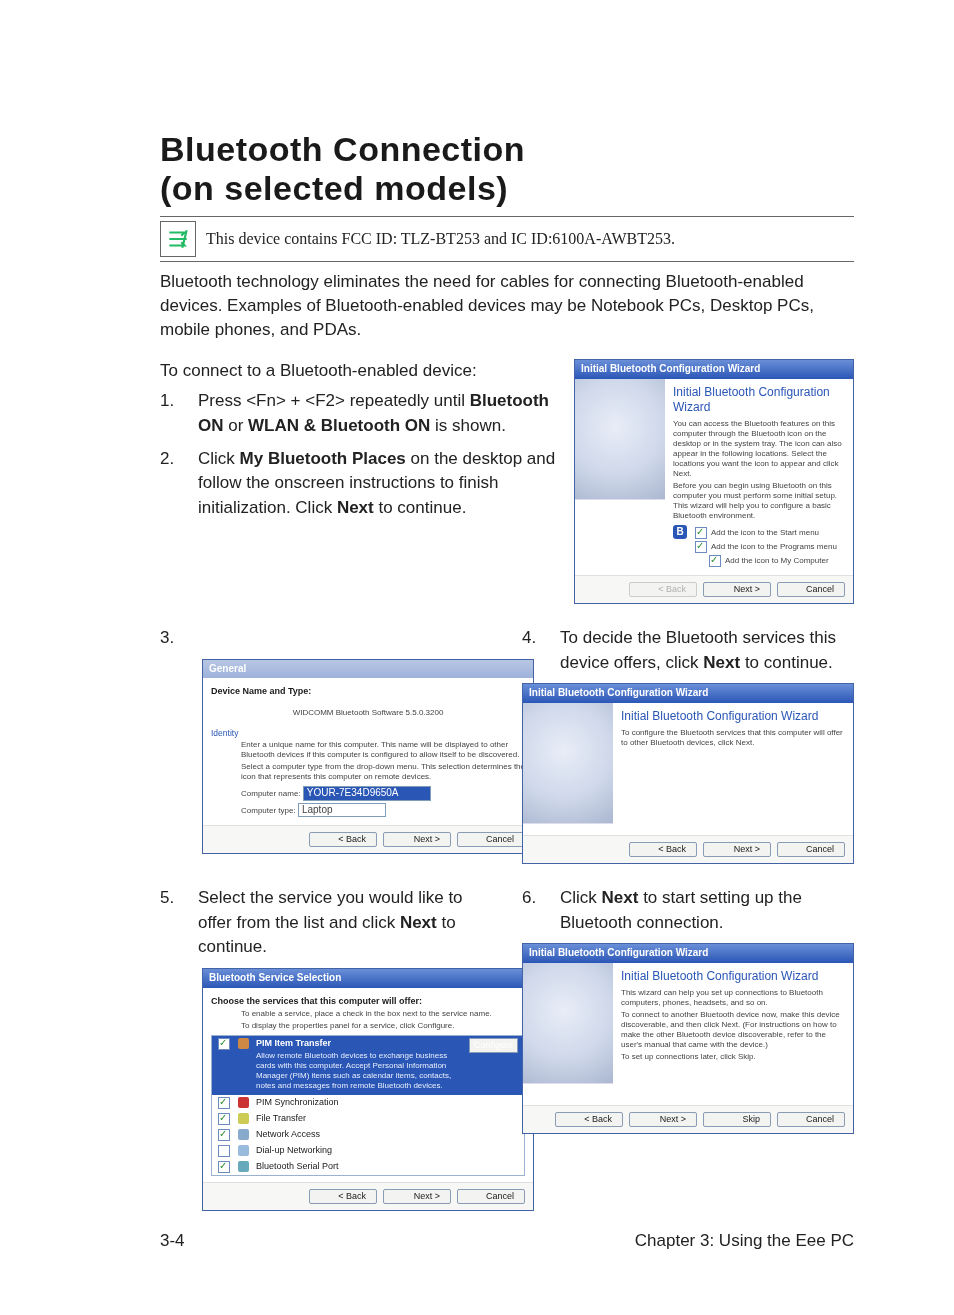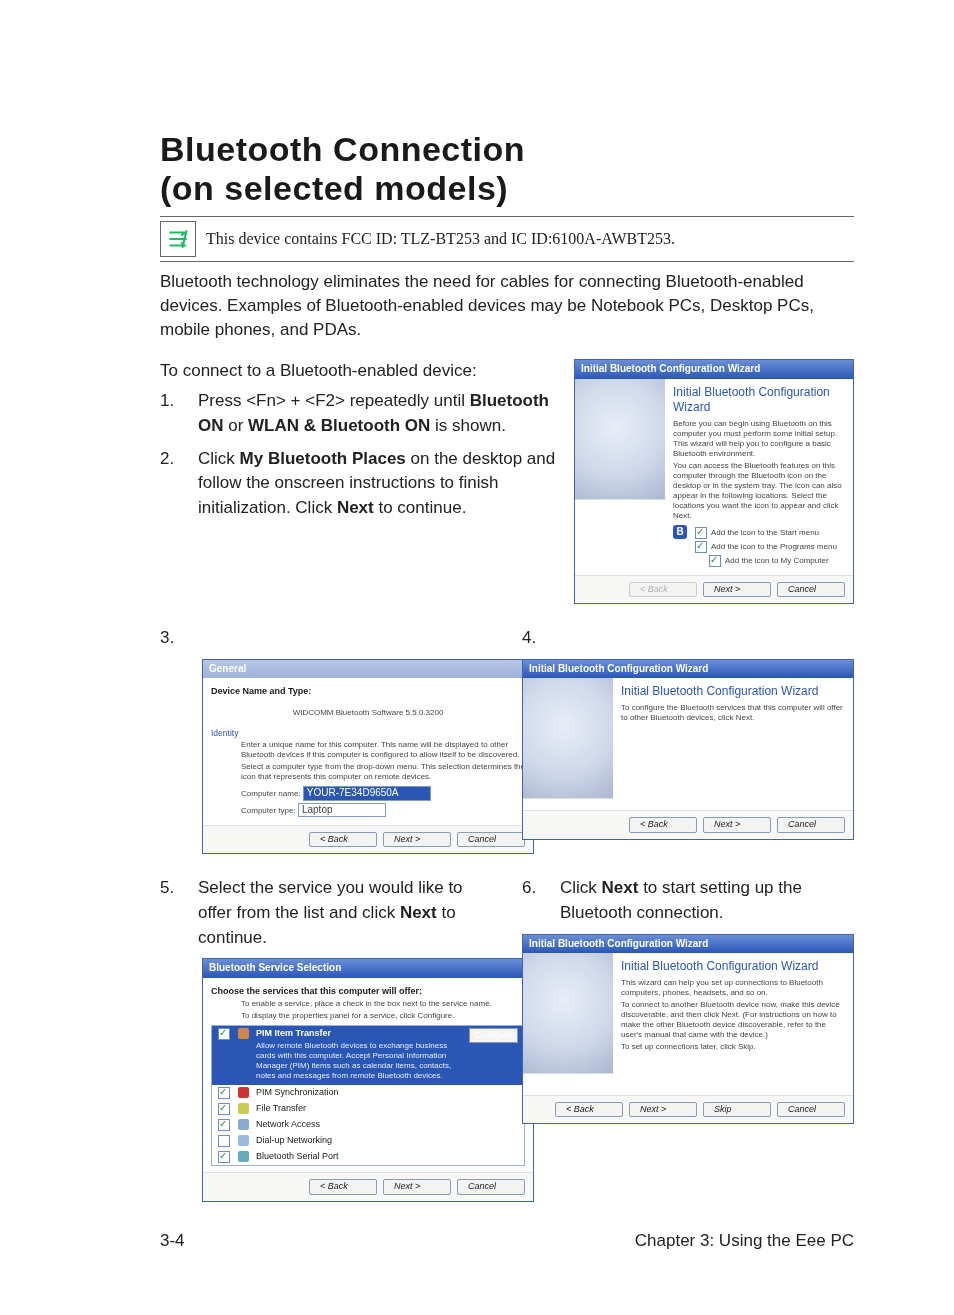--- a/index.html
+++ b/index.html
@@ -135,22 +135,21 @@
     border-top: 1px solid #e0e0e0;
     background: #f7f7f5;
   }
   .shot .btn {
     border: 1px solid #8a9bb5;
     background: #f3f3f2;
     padding: 1px 10px;
     font-size: 9px;
     border-radius: 2px;
     min-width: 46px;
-    text-align: left;
-    font-style: italic;
+    text-align: right;
   }
   .shot .btn.disabled {
     color: #b0b0b0;
     border-color: #ccc;
   }
   .shot .cb {
     display: inline-block;
     width: 10px;
     height: 10px;
     border: 1px solid #6c8cc0;
@@ -291,22 +290,22 @@
     </div>
 
     <div class="imgcol">
 
       <div class="shot">
         <div class="titlebar">Initial Bluetooth Configuration Wizard</div>
         <div class="split">
           <div class="globe"></div>
           <div class="rpane">
             <div class="wtitle">Initial Bluetooth Configuration Wizard</div>
+            <div class="small">You can access the Bluetooth features on this computer through the Bluetooth icon on the desktop or in the system tray. The icon can also appear in the following locations. Select the locations you want the icon to appear and click Next.</div>
             <div class="small">Before you can begin using Bluetooth on this computer you must perform some initial setup. This wizard will help you to configure a basic Bluetooth environment.</div>
-            <div class="small">You can access the Bluetooth features on this computer through the Bluetooth icon on the desktop or in the system tray. The icon can also appear in the following locations. Select the locations you want the icon to appear and click Next.</div>
             <div style="display:flex;align-items:flex-start;gap:4px;margin-top:4px">
               <span class="bt-ic">B</span>
               <div>
                 <div class="small"><span class="cb checked"></span><span>Add the icon to the Start menu</span></div>
                 <div class="small"><span class="cb checked"></span><span>Add the icon to the Programs menu</span></div>
                 <div class="small" style="margin-left:14px"><span class="cb checked"></span><span>Add the icon to My Computer</span></div>
               </div>
             </div>
           </div>
         </div>
@@ -346,20 +345,21 @@
           <div class="btn">&lt; Back</div>
           <div class="btn">Next &gt;</div>
           <div class="btn">Cancel</div>
         </div>
       </div>
     </div>
 
     <div>
       <div class="step">
         <div class="num">4.</div>
+        <div><span>To decide the Bluetooth services this device offers, click </span><b>Next</b><span> to continue.</span></div>
       </div>
 
       <div class="shot">
         <div class="titlebar">Initial Bluetooth Configuration Wizard</div>
         <div class="split">
           <div class="globe"></div>
           <div class="rpane" style="min-height:120px">
             <div class="wtitle">Initial Bluetooth Configuration Wizard</div>
             <div class="small">To configure the Bluetooth services that this computer will offer to other Bluetooth devices, click Next.</div>
           </div>

